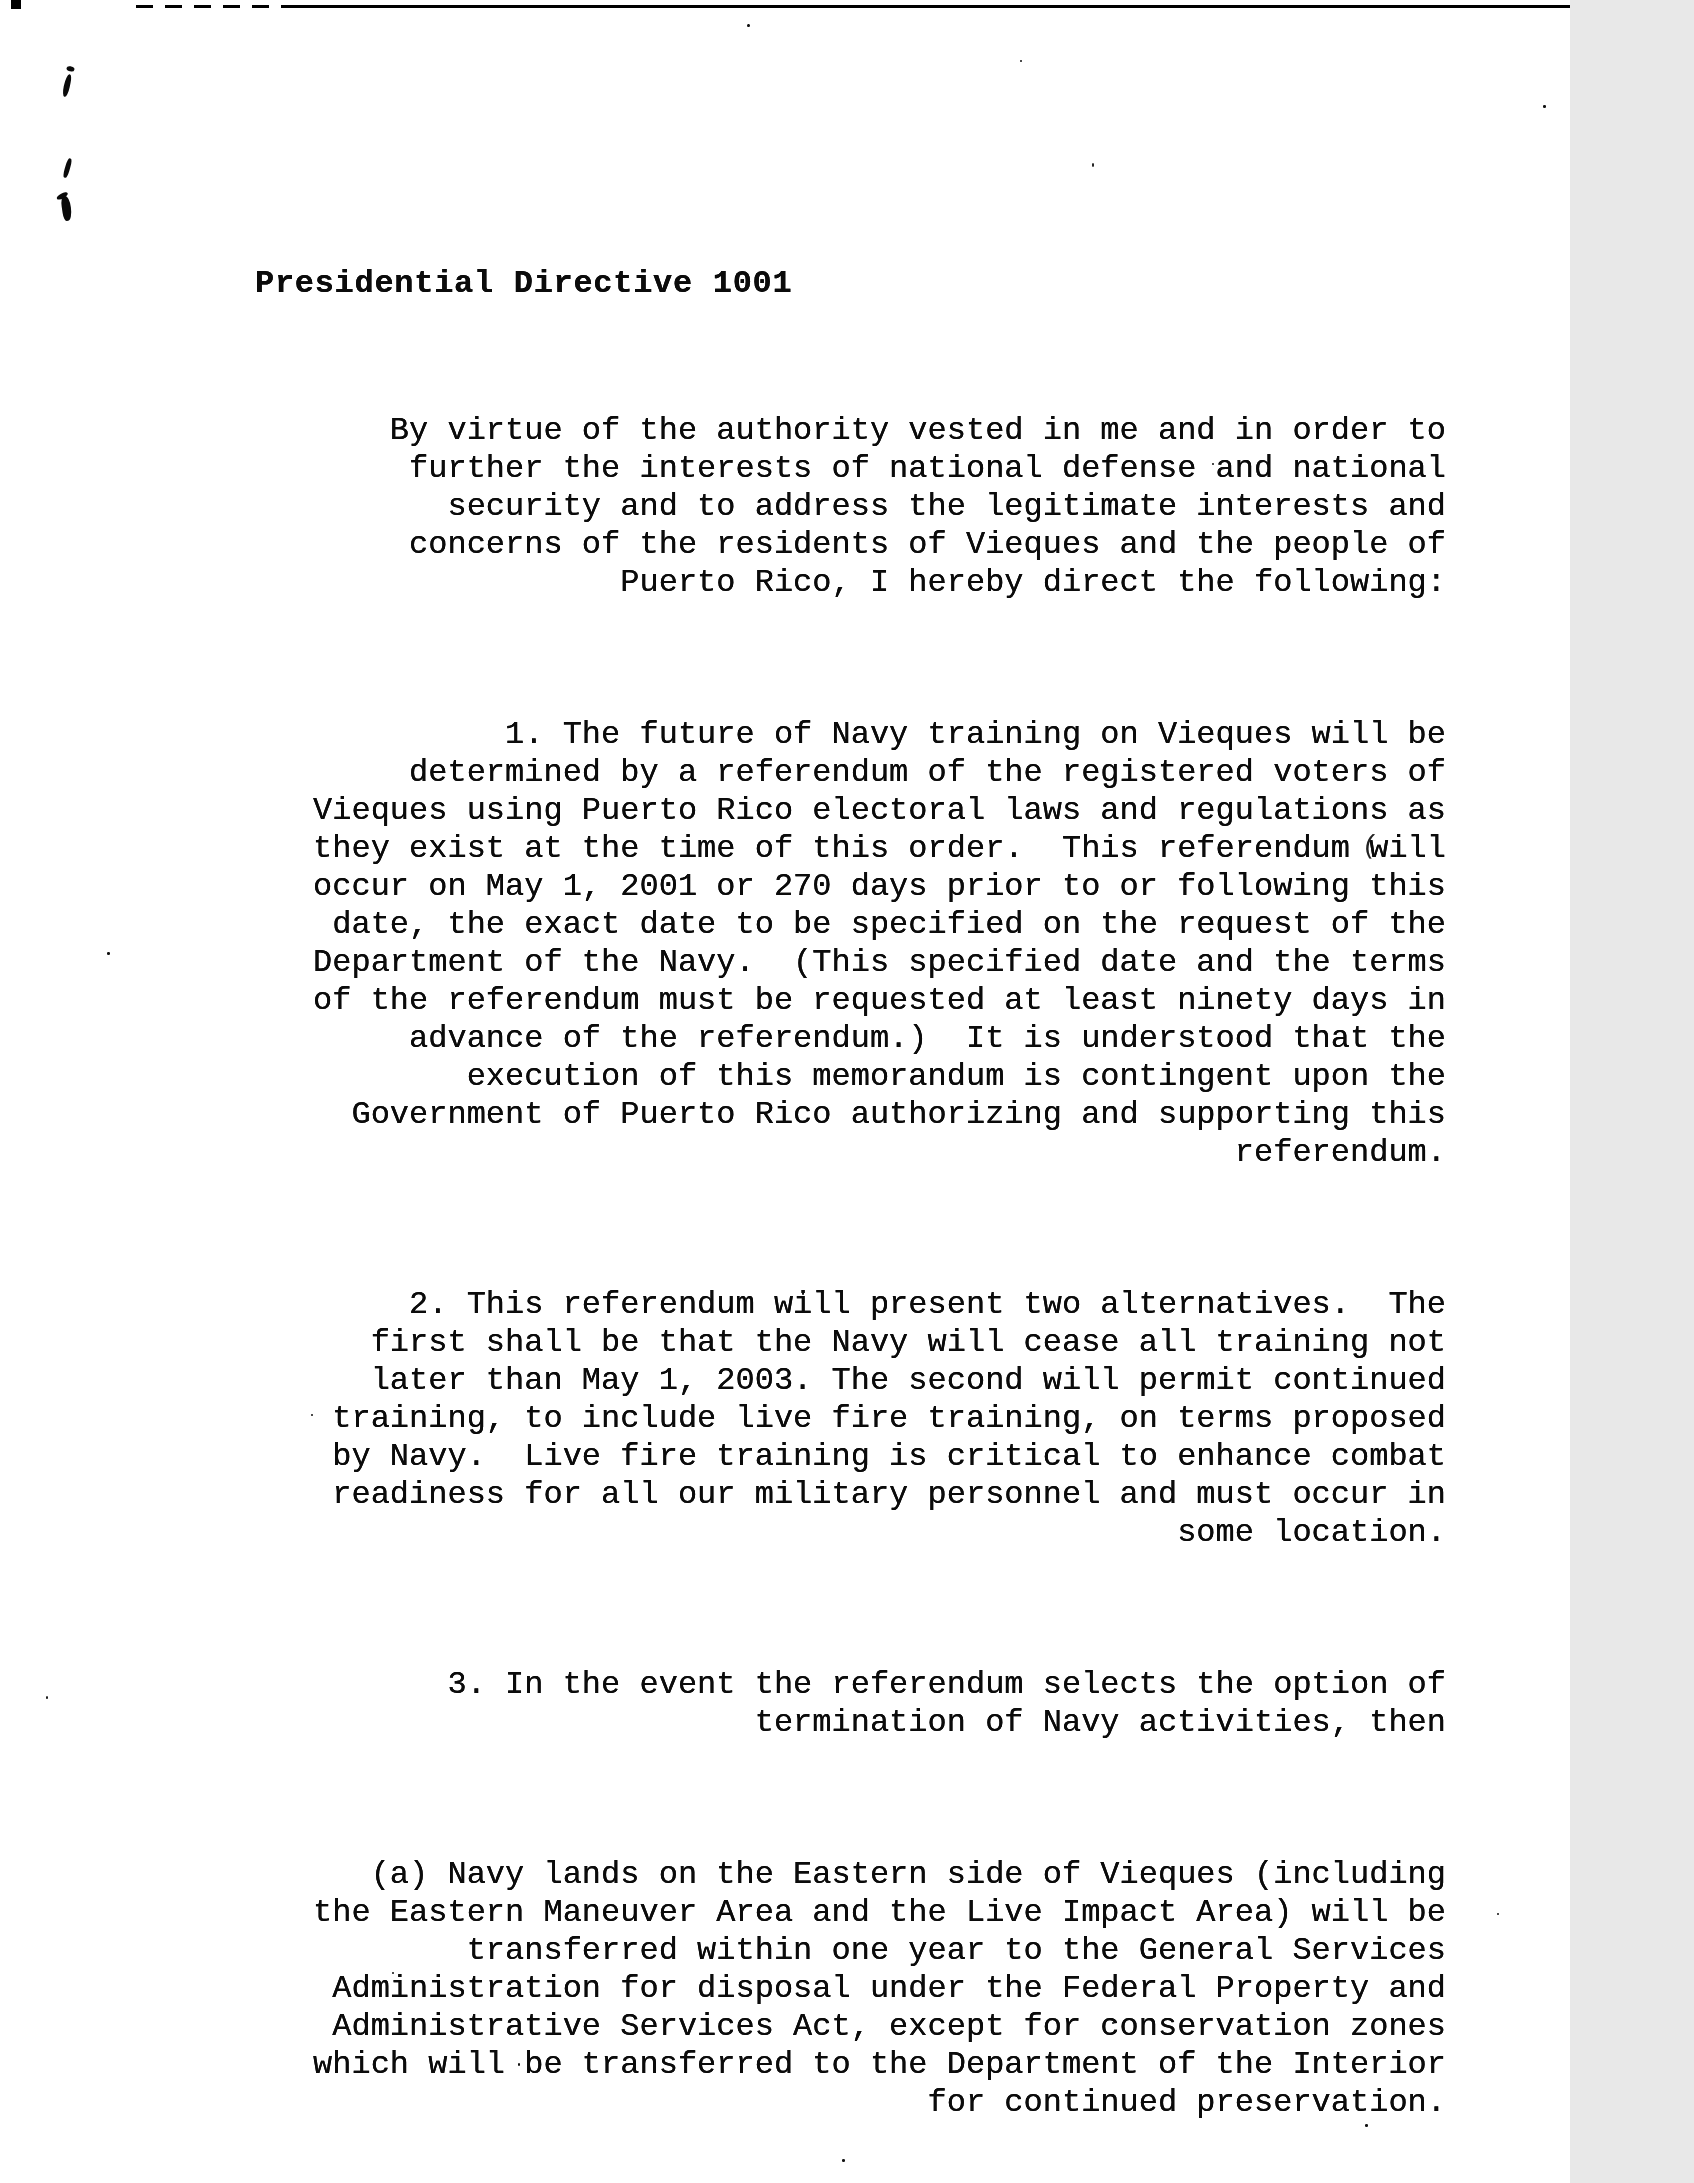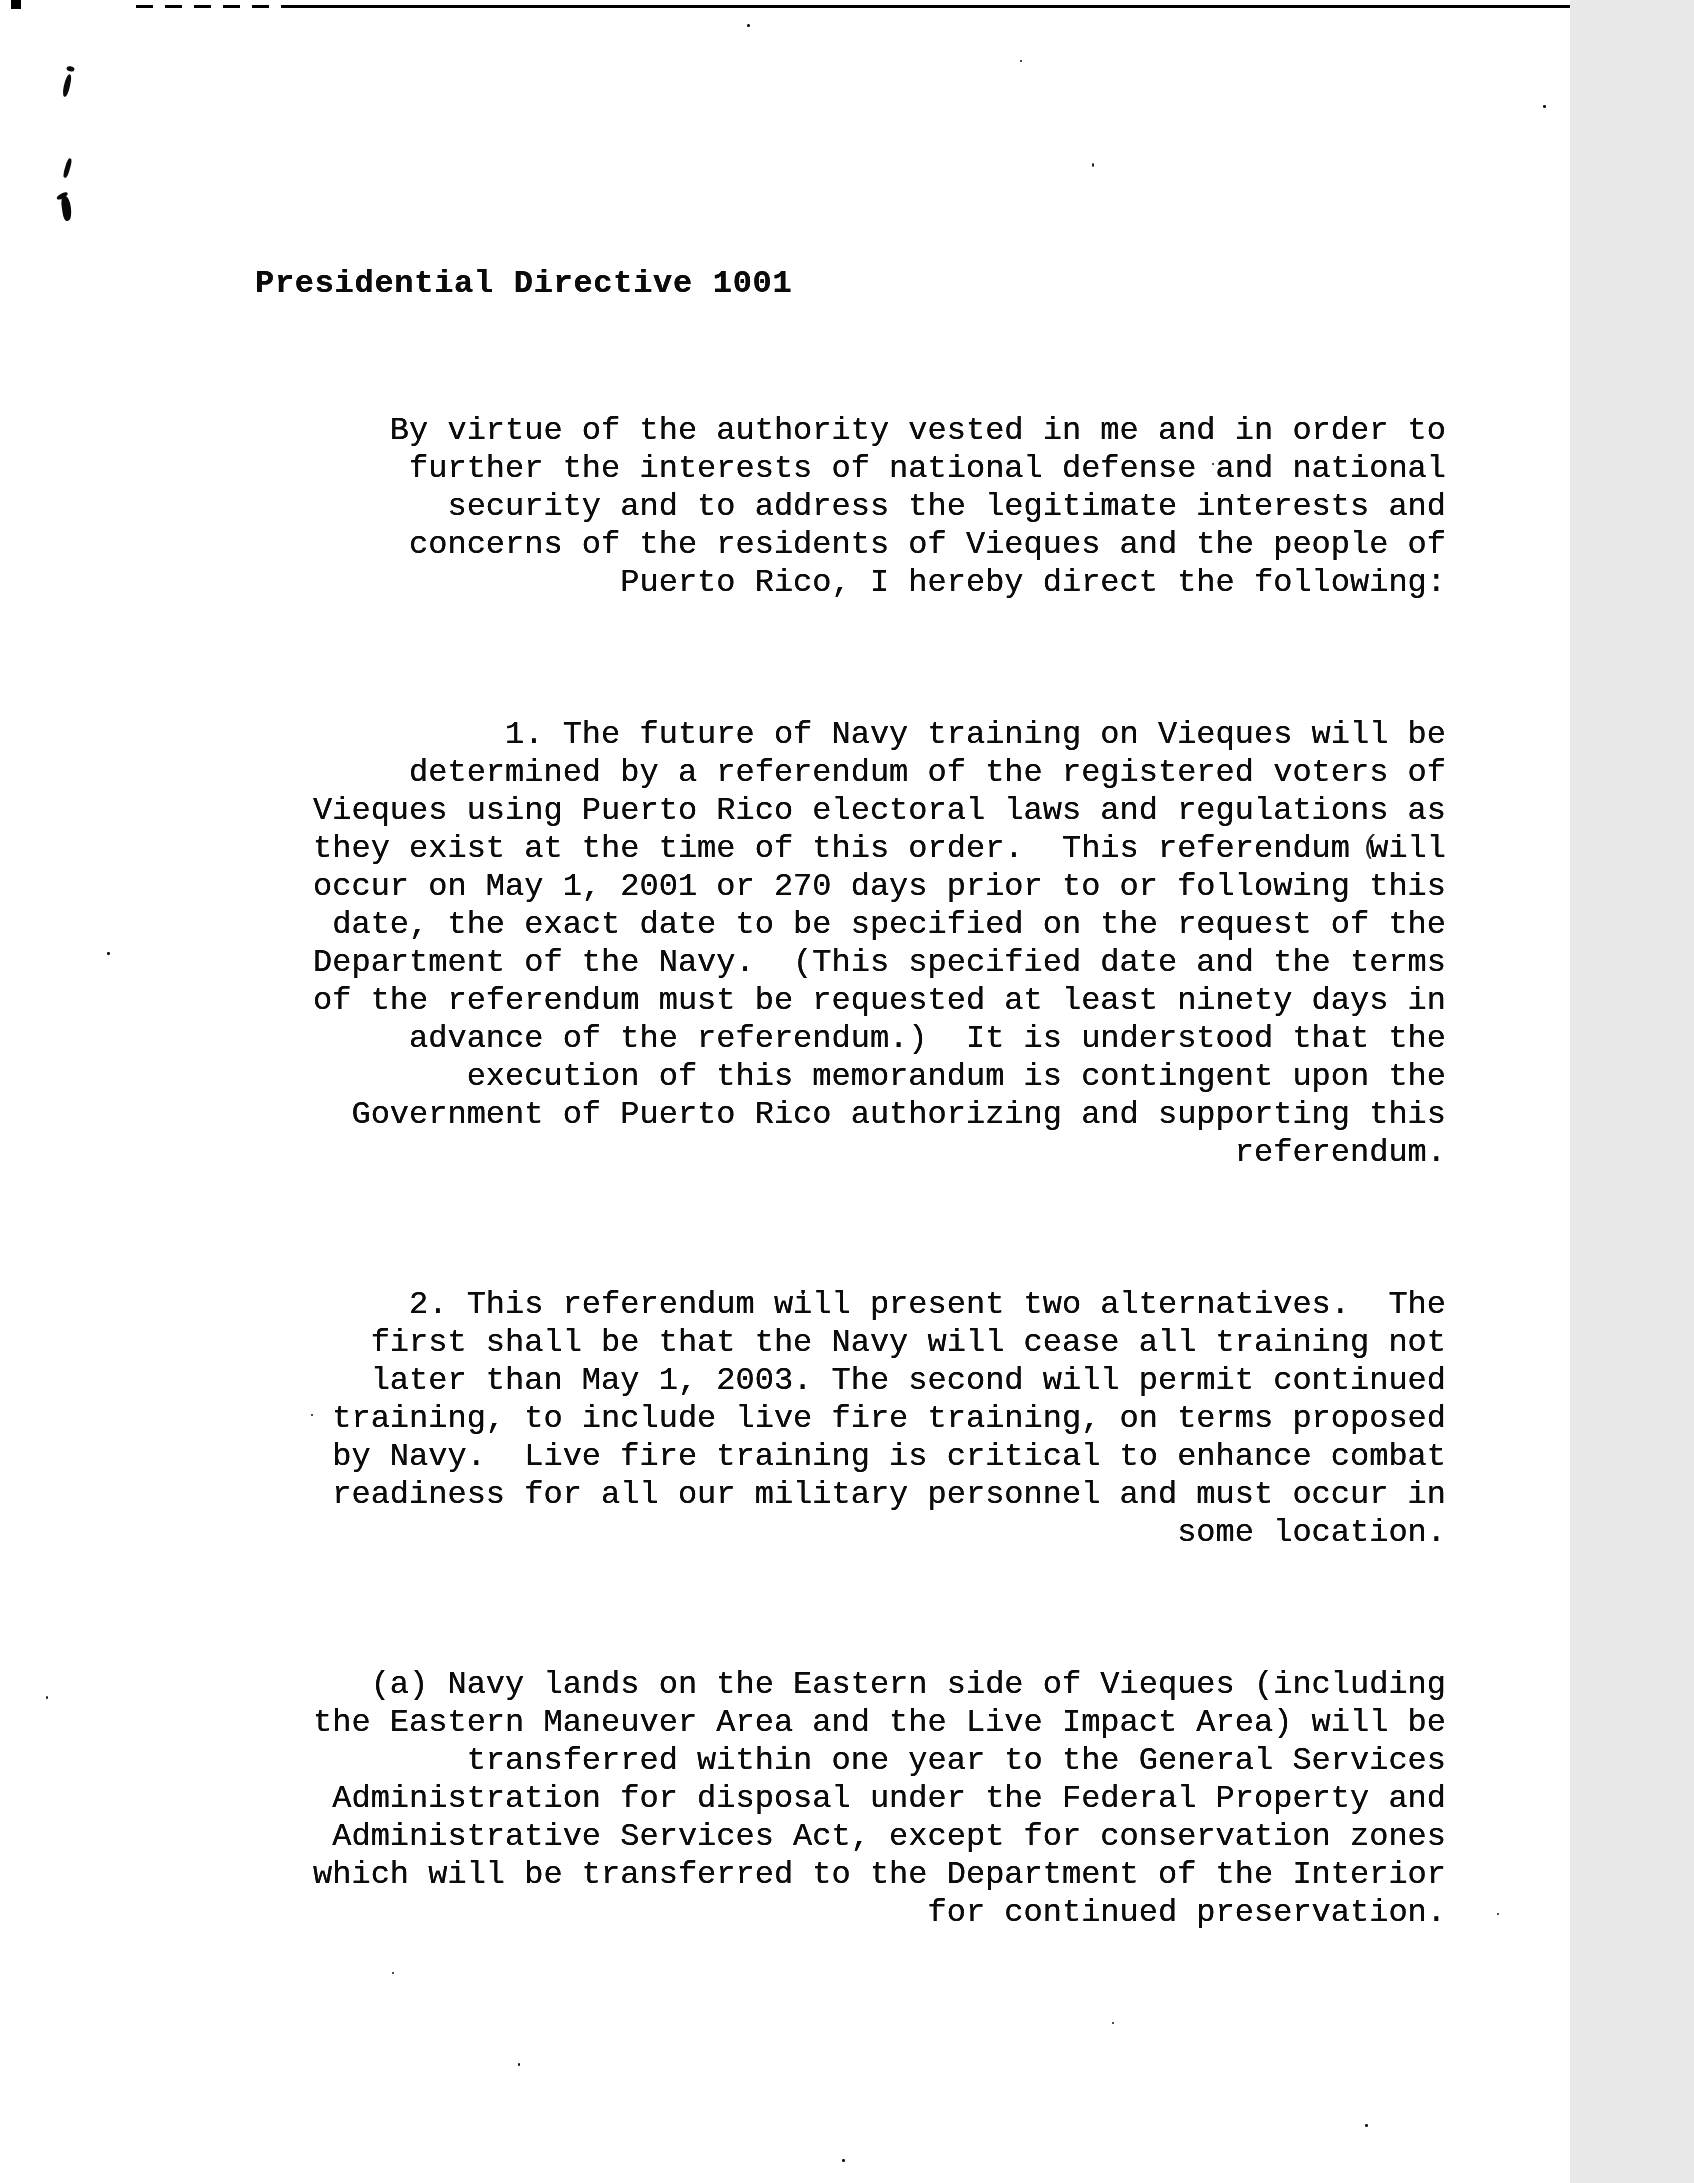--- a/index.html
+++ b/index.html
@@ -103,20 +103,22 @@
 execution of this memorandum is contingent upon the
 Government of Puerto Rico authorizing and supporting this
 referendum.</p>
     <p>2. This referendum will present two alternatives.  The
 first shall be that the Navy will cease all training not
 later than May 1, 2003. The second will permit continued
 training, to include live fire training, on terms proposed
 by Navy.  Live fire training is critical to enhance combat
 readiness for all our military personnel and must occur in
 some location.</p>
+    <p>3. In the event the referendum selects the option of
+termination of Navy activities, then</p>
     <p>(a) Navy lands on the Eastern side of Vieques (including
 the Eastern Maneuver Area and the Live Impact Area) will be
 transferred within one year to the General Services
 Administration for disposal under the Federal Property and
 Administrative Services Act, except for conservation zones
 which will be transferred to the Department of the Interior
 for continued preservation.</p>
     
   </div>
 

